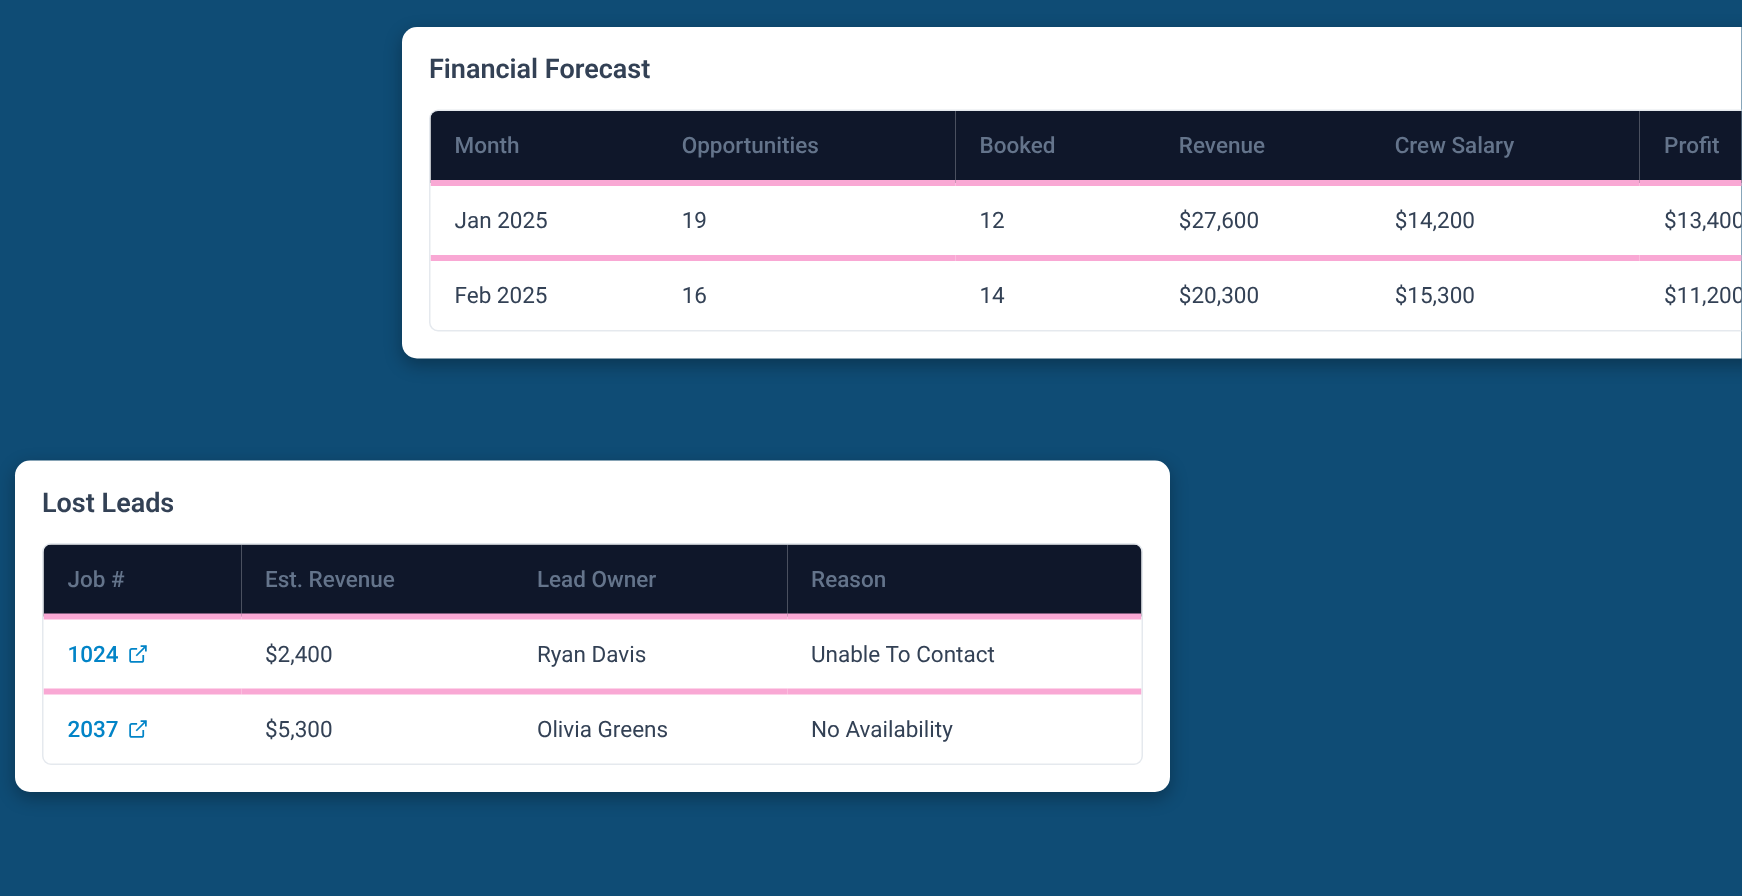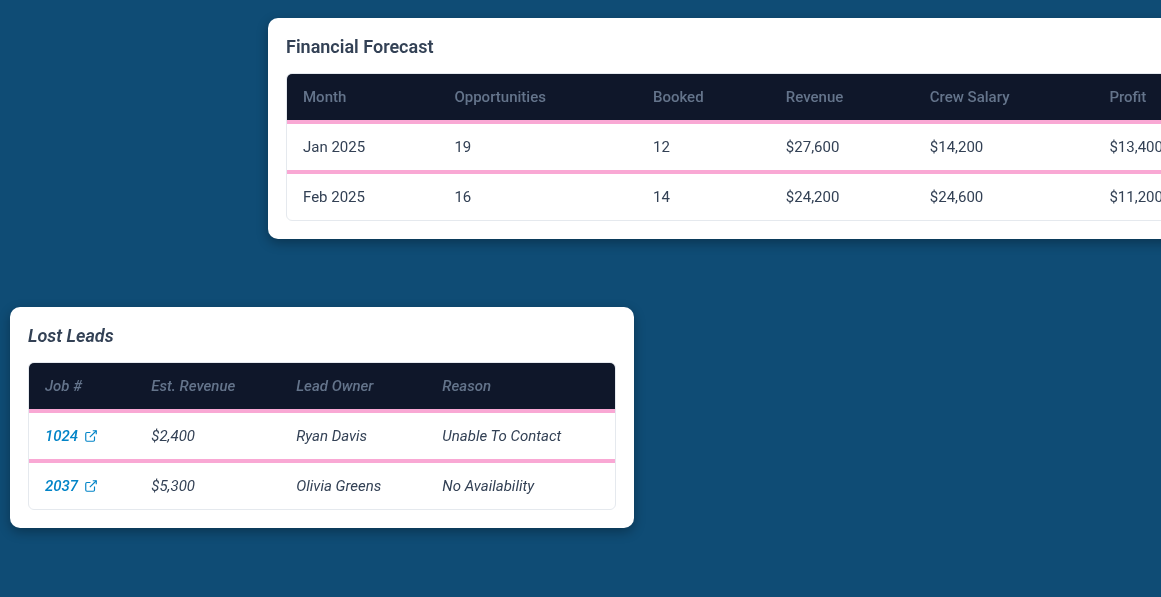--- a/index.html
+++ b/index.html
@@ -24,22 +24,21 @@
       position: absolute;
     }
     .card-forecast {
       left: 268px;
       top: 18px;
       width: 982px;
     }
     .card-lost {
       left: 10px;
       top: 307px;
-      width: 624px;
-      font-style: italic;
+      width: 770px;
     }
     .card-title {
       font-size: 18px;
       font-weight: 600;
       color: #334155;
       margin-bottom: 16px;
     }
     .table-wrap {
       border: 1px solid #e5e9ee;
       border-radius: 6px;
@@ -108,22 +107,22 @@
           <td>19</td>
           <td>12</td>
           <td>$27,600</td>
           <td>$14,200</td>
           <td>$13,400</td>
         </tr>
         <tr>
           <td>Feb 2025</td>
           <td>16</td>
           <td>14</td>
-          <td>$24,200</td>
-          <td>$24,600</td>
+          <td>$20,300</td>
+          <td>$15,300</td>
           <td>$11,200</td>
         </tr>
       </tbody>
     </table>
   </div>
 </div>
 
 <div class="card card-lost">
   <h2 class="card-title">Lost Leads</h2>
   <div class="table-wrap">

